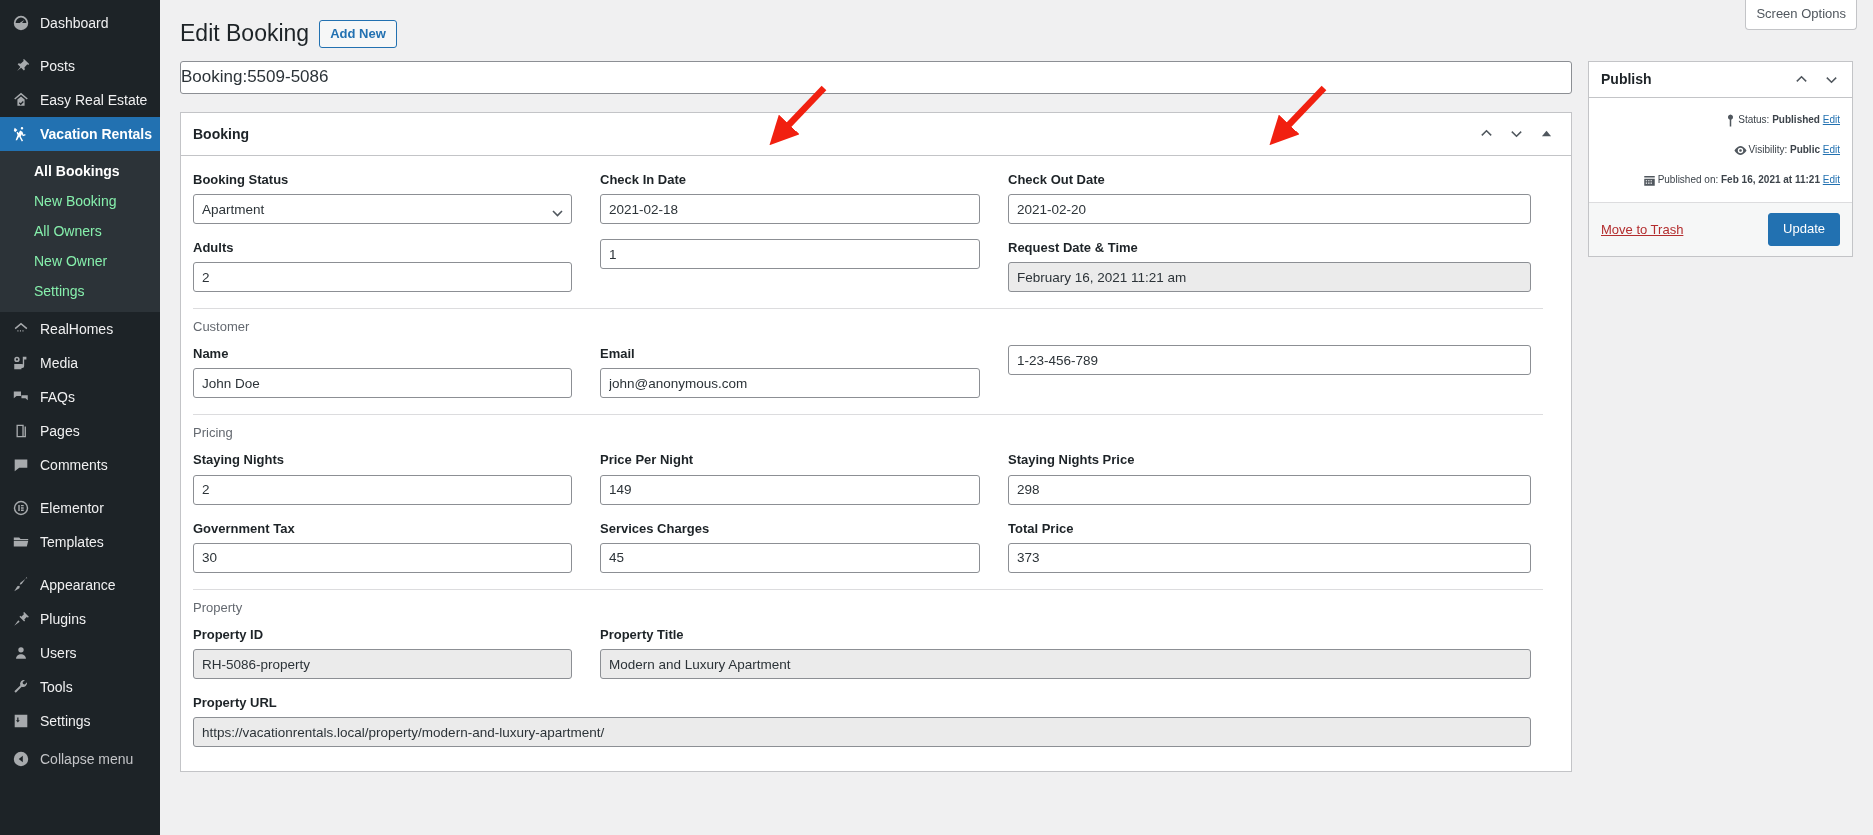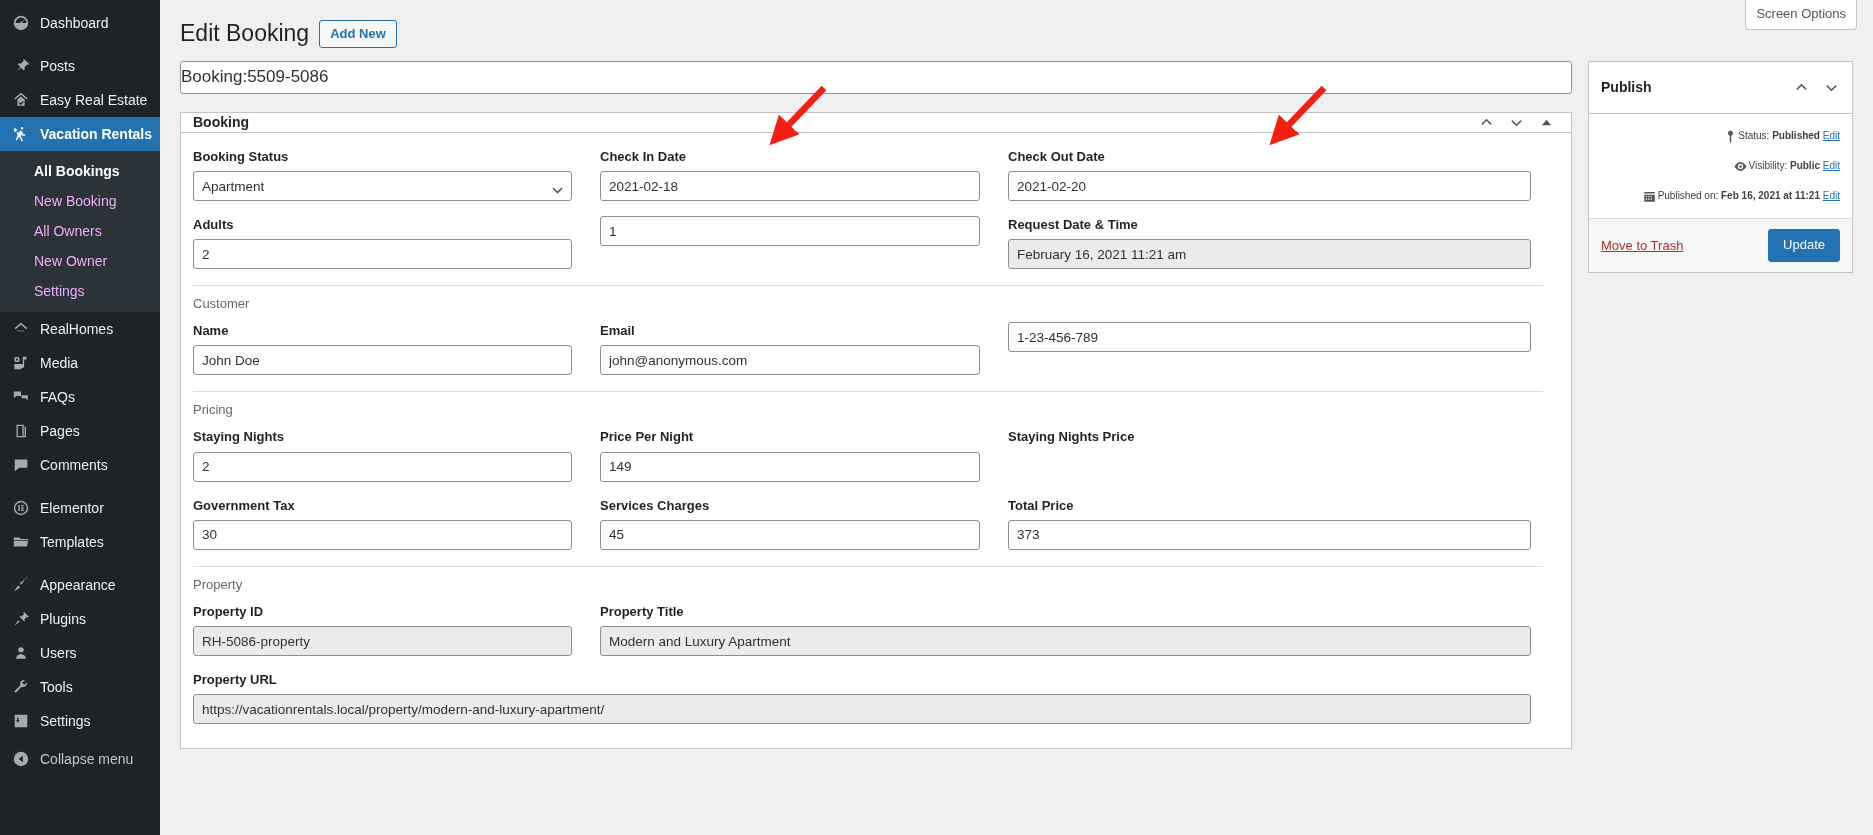--- a/index.html
+++ b/index.html
@@ -39,21 +39,21 @@
   .menu-item.current .ico svg { fill: #fff; }
   .menu-item.current::after {
     content: ""; position: absolute; right: -8px; top: 50%;
     margin-top: -8px; border: 8px solid transparent;
     border-right-color: #f0f0f1; border-left: 0;
   }
   .menu-sep { height: 9px; }
   #submenu { background: #2c3338; padding: 5px 0 6px 0; }
   .submenu-item {
     display: block; padding: 6px 0 6px 34px;
-    font-size: 14px; color: #f0abfc; line-height: 18px; cursor: pointer;
+    font-size: 14px; color: #86efac; line-height: 18px; cursor: pointer;
     white-space: nowrap;
   }
   .submenu-item.current { color: #fff; font-weight: 600; }
   .collapse-item { margin-top: 4px; }
   .collapse-item .lbl { color: #c3c4c7; }
 
   
   #main {
     flex: 1; height: 835px; position: relative;
     background: #f0f0f1; overflow: hidden;
@@ -95,21 +95,21 @@
     outline: none;
   }
 
   .postbox {
     background: #fff; border: 1px solid #c3c4c7;
     margin-top: 18px; position: relative;
   }
   .postbox-header {
     display: flex; align-items: center; justify-content: space-between;
     border-bottom: 1px solid #c3c4c7;
-    padding: 8px 12px; height: 20px;
+    padding: 8px 12px; height: 43px;
   }
   .postbox-title { font-size: 14px; font-weight: 600; color: #1d2327; }
   .postbox-actions { display: flex; align-items: center; gap: 4px; }
   .handle-btn {
     width: 26px; height: 26px; display: inline-flex;
     align-items: center; justify-content: center;
     color: #787c82; cursor: pointer; background: none; border: none;
   }
   .handle-btn svg { width: 15px; height: 15px; fill: none; stroke: #50575e; stroke-width: 1.6; }
   .handle-btn.small svg { width: 11px; height: 11px; fill: #50575e; stroke: none; }
@@ -154,21 +154,21 @@
     padding: 10px 0 6px 0;
   }
 
   
   #publish-box {
     background: #fff; border: 1px solid #c3c4c7; margin-top: 0;
     width: 265px;
   }
   #publish-header {
     display: flex; align-items: center; justify-content: space-between;
-    border-bottom: 1px solid #c3c4c7; padding: 0 8px 0 12px; height: 52px;
+    border-bottom: 1px solid #c3c4c7; padding: 0 8px 0 12px; height: 36px;
   }
   #publish-header .postbox-title { font-size: 14px; font-weight: 700; }
   #publish-inside { padding: 10px 12px 4px 12px; }
   .misc-row {
     display: flex; align-items: flex-start; gap: 0;
     padding: 4px 0 8px 0; font-size: 10px; color: #3c434a; line-height: 1.5; justify-content: flex-end;
   }
   .misc-row .micon { flex: 0 0 16px; width: 16px; height: 18px; display: flex; align-items: center; justify-content: center; }
   .misc-row .micon svg { width: 15px; height: 15px; fill: #50575e; }
   .misc-row b { font-weight: 700; color: #3c434a; }
@@ -467,20 +467,21 @@
                 <div class="fcell c1">
                   <label class="flabel">Staying Nights</label>
                   <input class="finput" type="text" value="2" style="">
                 </div>
                 <div class="fcell c2">
                   <label class="flabel">Price Per Night</label>
                   <input class="finput" type="text" value="149" style="">
                 </div>
                 <div class="fcell c3">
                   <label class="flabel">Staying Nights Price</label>
+                  <input class="finput" type="text" value="298" style="">
                 </div>
               </div>
 
               <div class="frow">
                 <div class="fcell c1">
                   <label class="flabel">Government Tax</label>
                   <input class="finput" type="text" value="30" style="">
                 </div>
                 <div class="fcell c2">
                   <label class="flabel">Services Charges</label>

